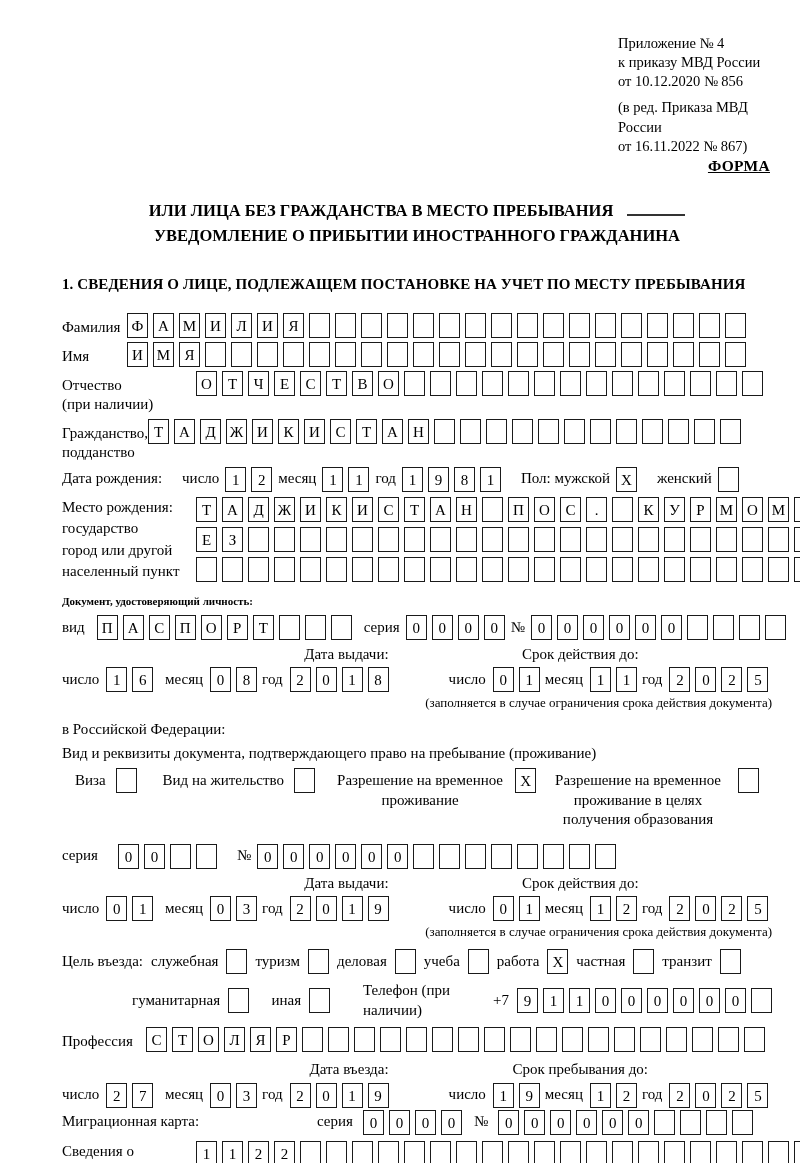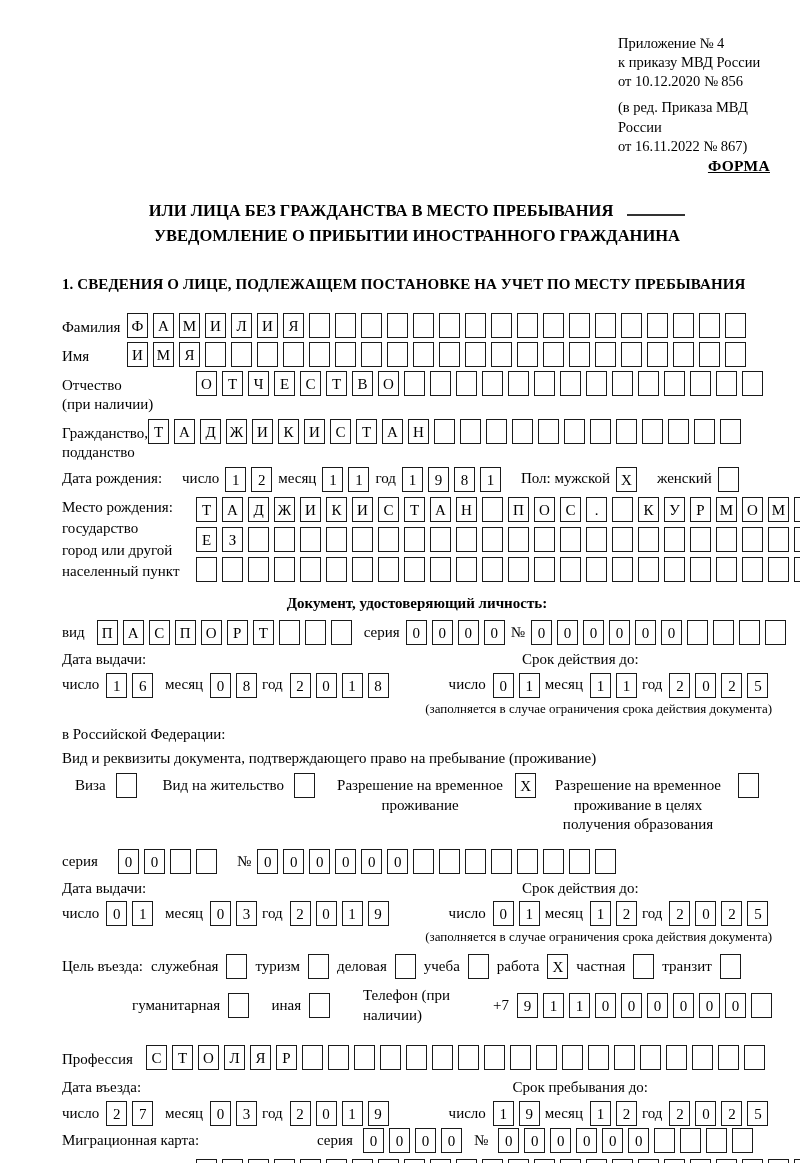--- a/index.html
+++ b/index.html
@@ -43,43 +43,43 @@
   
   .inline { display: flex; align-items: center; gap: 6px; margin-bottom: 5px; flex-wrap: nowrap; }
   .inline .gap { width: 8px; }
   .inline .biggap { width: 22px; }
   
   .twocol { display: flex; align-items: flex-start; margin-bottom: 4px; }
   .labcol { flex: 0 0 auto; line-height: 21.5px; }
   .labcol.w134 { width: 134px; }
   .gridcol .cells { margin-bottom: 5px; }
   
-  .doc-heading { text-align: center; font-weight: bold; font-size: 15px; margin: 7px 0 7px 0; }
+  .doc-heading { text-align: left; font-weight: bold; font-size: 11px; margin: 7px 0 7px 0; }
   
   .dates { display: flex; margin: 2px 0 0 0; }
   .dates .col-left  { width: 46%; }
   .dates .col-right { width: 54%; }
-  .datetitle { text-align: left; margin-bottom: 3px; }
+  .datetitle { text-align: right; margin-bottom: 3px; }
   .col-right .datetitle { text-align: center; }
   .dateline { display: flex; align-items: center; gap: 5px; }
   .dateline .dlbl { margin-right: 2px; }
   .dateline .mgap { width: 10px; }
   .docnote { text-align: right; font-size: 13px; margin: 3px 0 8px 0; }
   
   .resline { margin-bottom: 4px; }
   .opts { display: flex; align-items: flex-start; gap: 12px; margin: 5px 0 14px 0; justify-content: center; }
   .opt { display: flex; align-items: flex-start; gap: 10px; }
   .opt .optlbl { padding-top: 3px; }
   .opt .center { text-align: center; }
   .optw170 { width: 170px; }
   .optw180 { width: 180px; }
   
   .purpose { display: flex; align-items: center; gap: 8px; margin-bottom: 7px; }
   .purpose .plbl { flex: 0 0 auto; }
-  .purpose2 { display: flex; align-items: center; gap: 8px; margin: 2px 0 20px 70px; }
+  .purpose2 { display: flex; align-items: center; gap: 8px; margin: 2px 0 7px 70px; }
   .spacer30 { width: 26px; }
   .spacer14 { width: 10px; }
   
   .migrow { display: flex; align-items: center; margin: 2px 0 6px 0; }
   .migrow .miglbl { width: 160px; }
   .migrow .serlbl { margin: 0 10px 0 95px; }
   .migrow .numlbl { margin: 0 10px 0 12px; }
 </style>
 </head>
 <body>

